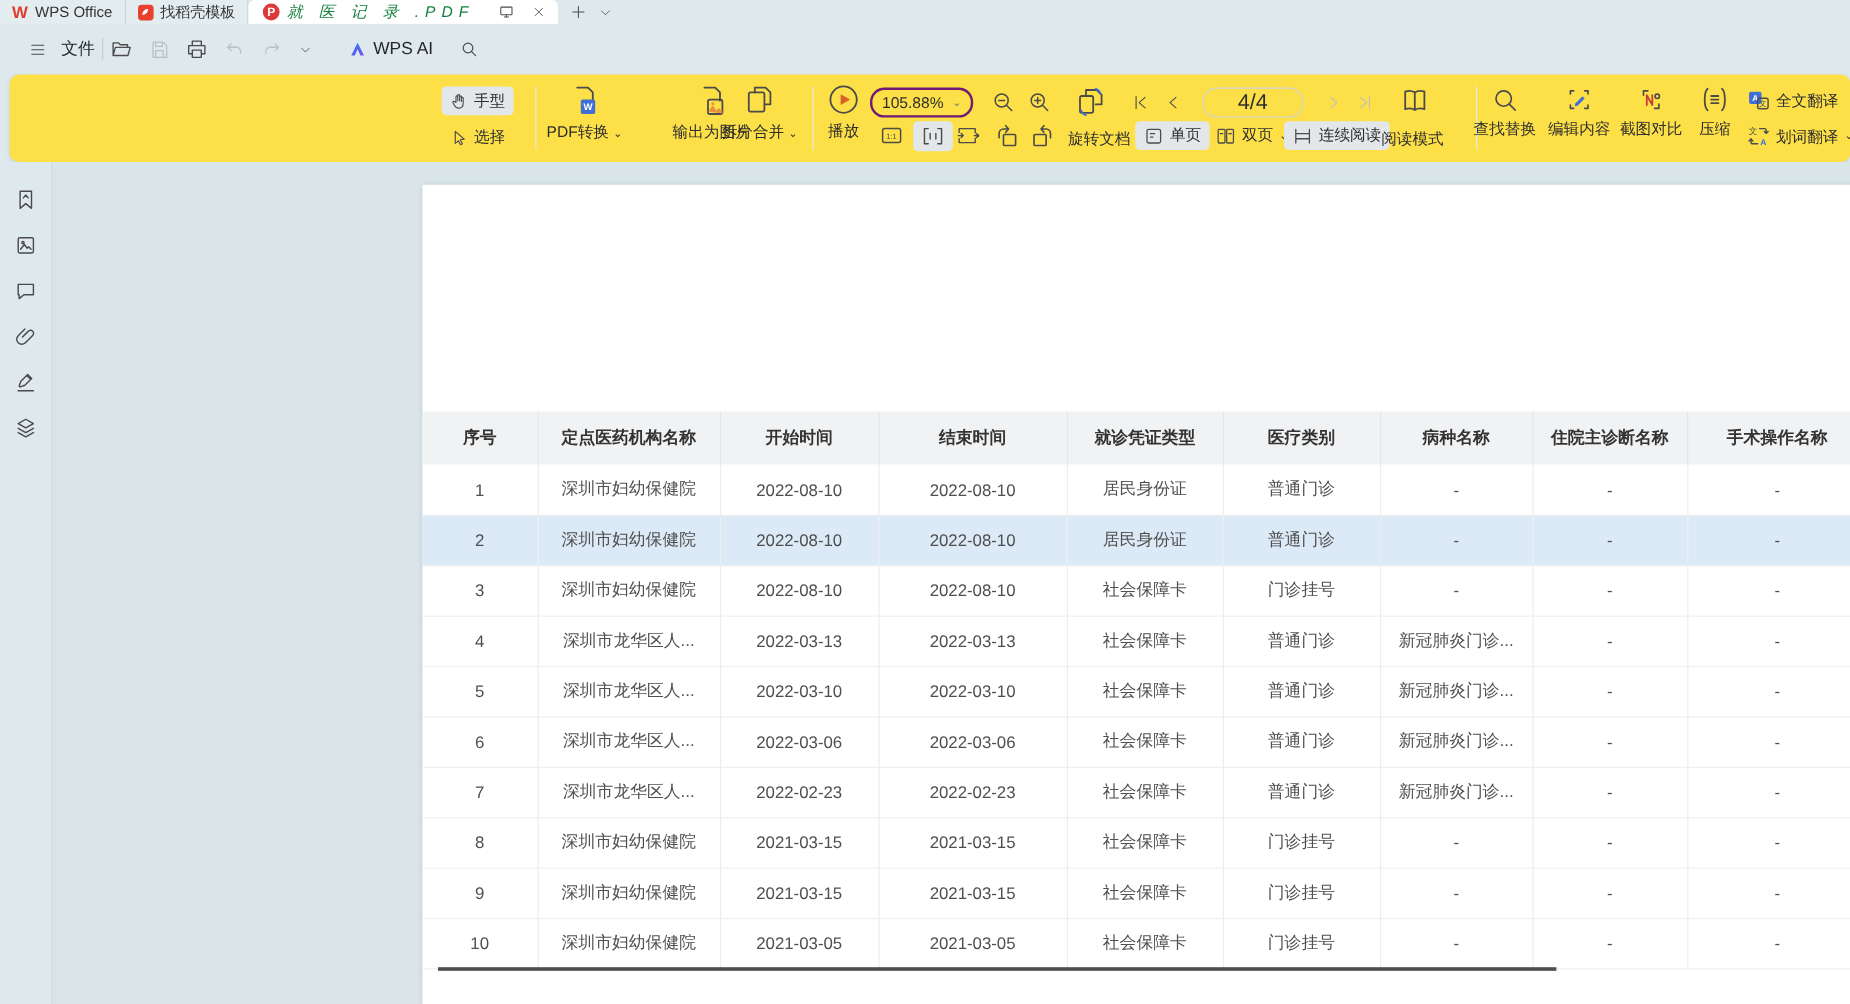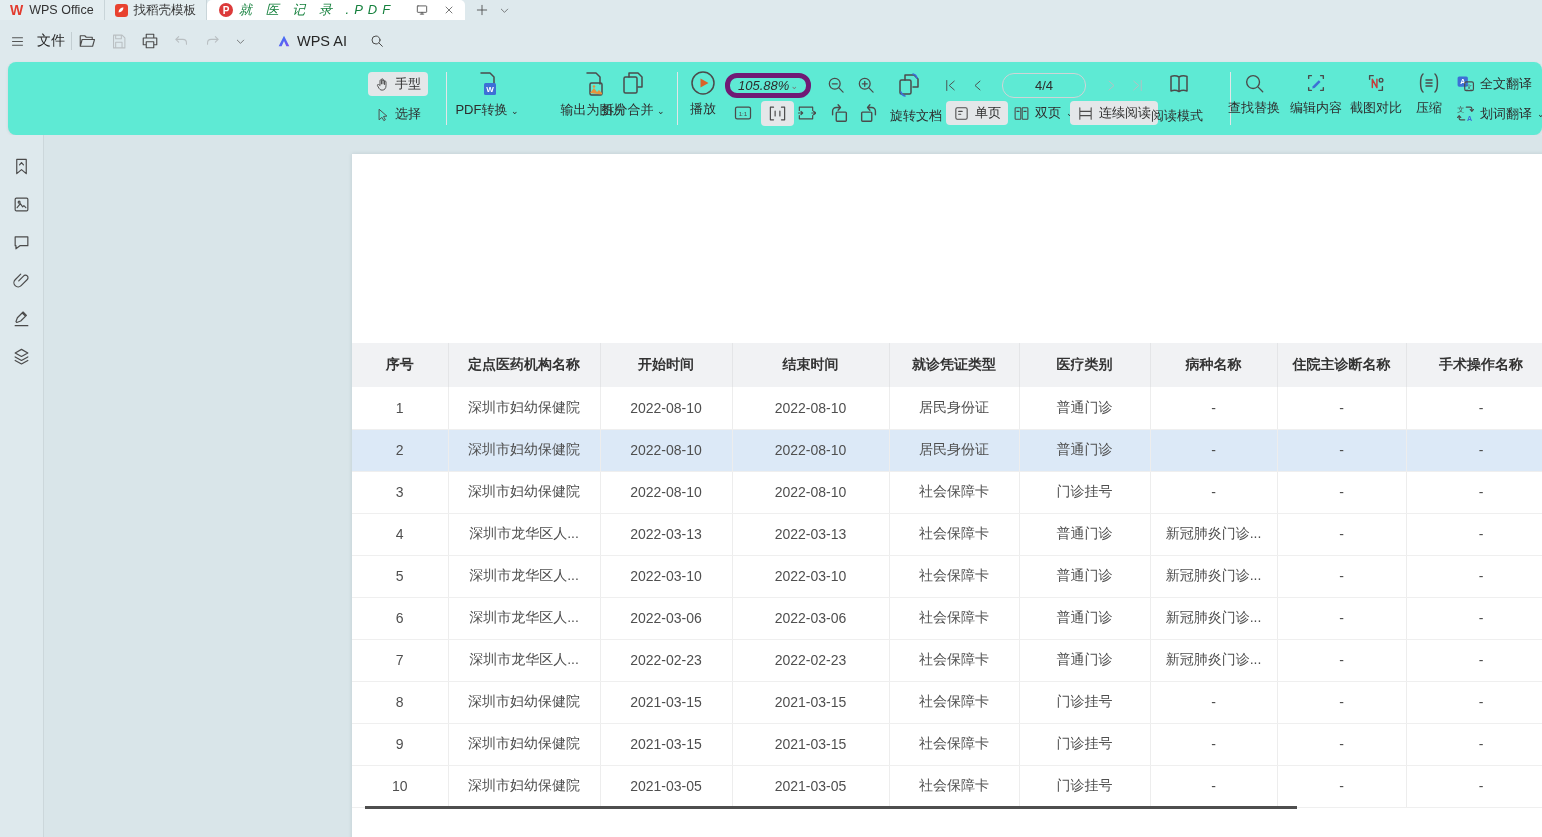--- a/index.html
+++ b/index.html
@@ -19,40 +19,40 @@
   .doc-title { letter-spacing:5px; font-size:13px; color:#15803d;font-style:italic; }
   .tab-extra { display:flex; align-items:center; gap:10px; padding:0 10px; }
 
   .wlogo { color:#e23b2e; font-weight:bold; font-size:14px; font-family:"Liberation Sans",sans-serif; }
   .docer-badge { width:13px; height:13px; border-radius:3px; background:#e8422f; display:flex; align-items:center; justify-content:center; }
   .pdf-badge { width:14px; height:14px; border-radius:50%; background:#dc3a3a; color:#fff; font-size:10px; font-weight:bold;
                display:flex; align-items:center; justify-content:center; }
 
   
   .menubar { position:absolute; top:20px; left:0; right:0; height:42px; display:flex; align-items:center; background:#dee9ed; }
-  .file-group { display:flex; align-items:center; gap:12px; padding-left:10px; font-size:14px; }
+  .file-group { display:flex; align-items:center; gap:12px; padding-left:24px; font-size:14px; }
   .vdiv { width:1px; height:18px; background:#c3ced2; margin:0 6px; }
   .qicons { display:flex; align-items:center; gap:14px; }
   .menu-items { display:flex; align-items:center; gap:30px; margin-left:492px; font-size:14.5px; }
   .menu-item { position:relative; padding:6px 2px; cursor:default; color:#333; }
   .menu-item.active { color:#c7342a; font-weight:bold; }
   .menu-item.active::after { content:""; position:absolute; left:0; right:0; bottom:-2px; height:3px; background:#c7342a; }
   .wps-ai { display:flex; align-items:center; gap:5px; font-size:14.5px; margin-left:30px; }
 
   
-  .toolbar { position:absolute; top:62px; left:8px; right:0; height:73px; background:#5eead4; border-radius:8px;
+  .toolbar { position:absolute; top:62px; left:8px; right:0; height:73px; background:#fde047; border-radius:8px;
              box-shadow:0 1px 3px rgba(40,60,70,.10); }
   .tb { position:absolute; font-size:13px; color:#2e2e2e; white-space:nowrap; }
   .stack { display:flex; flex-direction:column; align-items:center; gap:4px; }
   .pill { display:flex; align-items:center; gap:5px; padding:3px 7px; border-radius:4px; }
   .pill.sel { background:#e4e7e9; }
   .tdiv { position:absolute; top:10px; bottom:10px; width:1px; background:#e3e6e8; }
   .zoombox { display:flex; align-items:center; justify-content:space-between; width:86px; height:25px;
-             border:5px solid #701a75; border-radius:12px; padding:0 8px; font-size:13px;font-style:italic; }
-  .pagebox { width:84px; height:25px; border:1px solid #cfd4d6; border-radius:12px; font-size:13px;
+             border:2px solid #701a75; border-radius:12px; padding:0 8px; font-size:13px; }
+  .pagebox { width:84px; height:25px; border:1px solid #cfd4d6; border-radius:12px; font-size:18px;
              display:flex; align-items:center; justify-content:center; }
 
   
   .main { position:absolute; top:135px; left:0; right:0; bottom:0; }
   .sidestrip { position:absolute; left:0; top:0; bottom:0; width:44px; background:#dee9ed; border-right:1px solid #ccd7db;
                display:flex; flex-direction:column; align-items:center; padding-top:22px; gap:19px; }
   .docarea { position:absolute; left:44px; top:0; right:0; bottom:0; background:#d9e5e9; overflow:hidden; }
   .page { position:absolute; left:308px; top:19px; width:1260px; height:760px; background:#fff;
           box-shadow:0 0 4px rgba(50,70,80,.15); }
 

